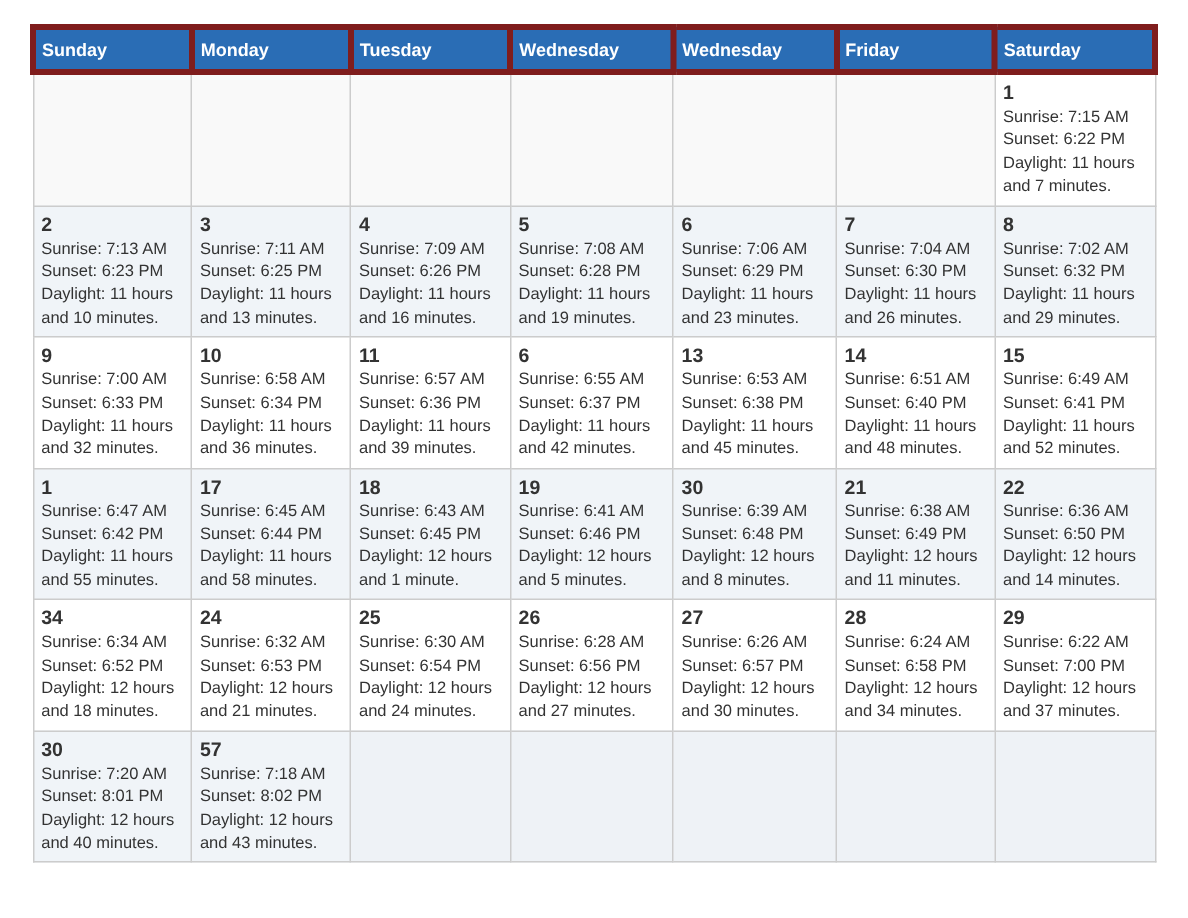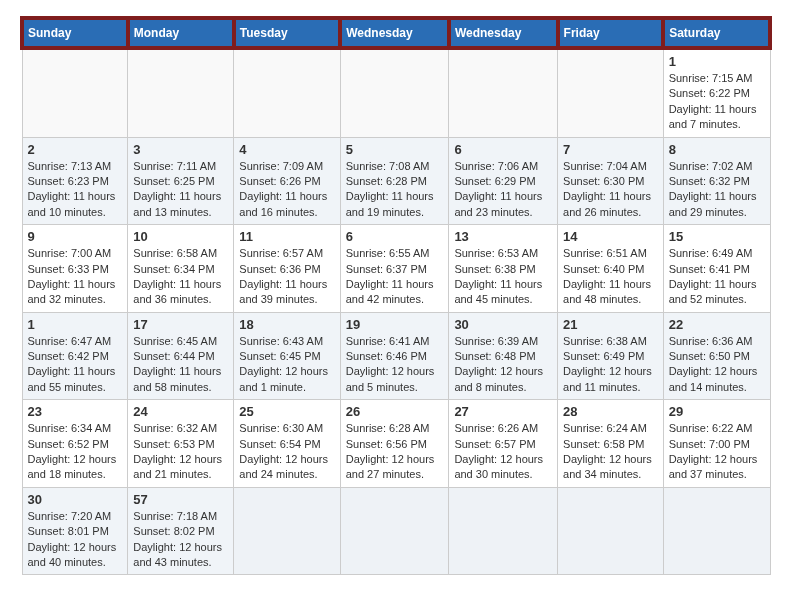--- a/index.html
+++ b/index.html
@@ -247,21 +247,21 @@
           </td>
           <td>
             <span class="day-number">22</span>
             <div class="day-info">Sunrise: 6:36 AM
 Sunset: 6:50 PM
 Daylight: 12 hours and 14 minutes.</div>
           </td>
         </tr>
         <tr>
           <td>
-            <span class="day-number">23</span>
+            <span class="day-number">34</span>
             <div class="day-info">Sunrise: 6:34 AM
 Sunset: 6:52 PM
 Daylight: 12 hours and 18 minutes.</div>
           </td>
           <td>
             <span class="day-number">24</span>
             <div class="day-info">Sunrise: 6:32 AM
 Sunset: 6:53 PM
 Daylight: 12 hours and 21 minutes.</div>
           </td>

